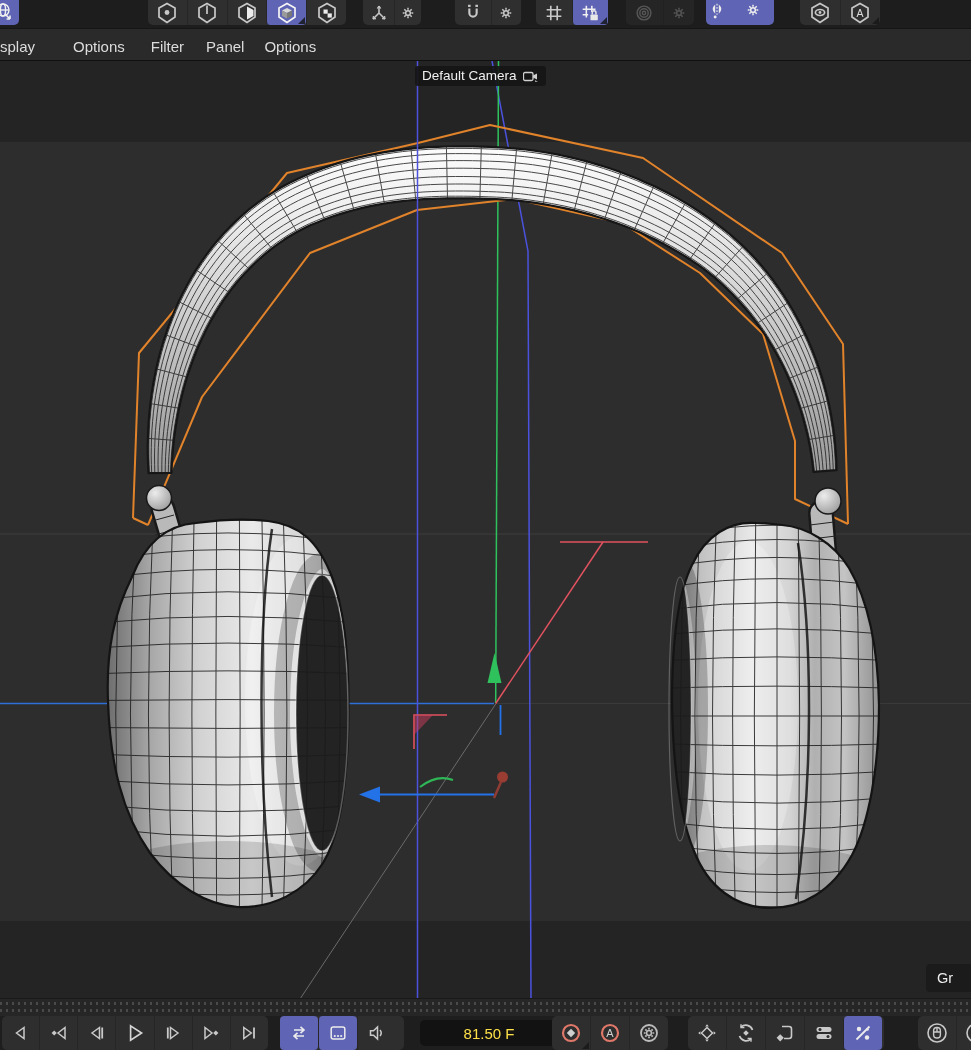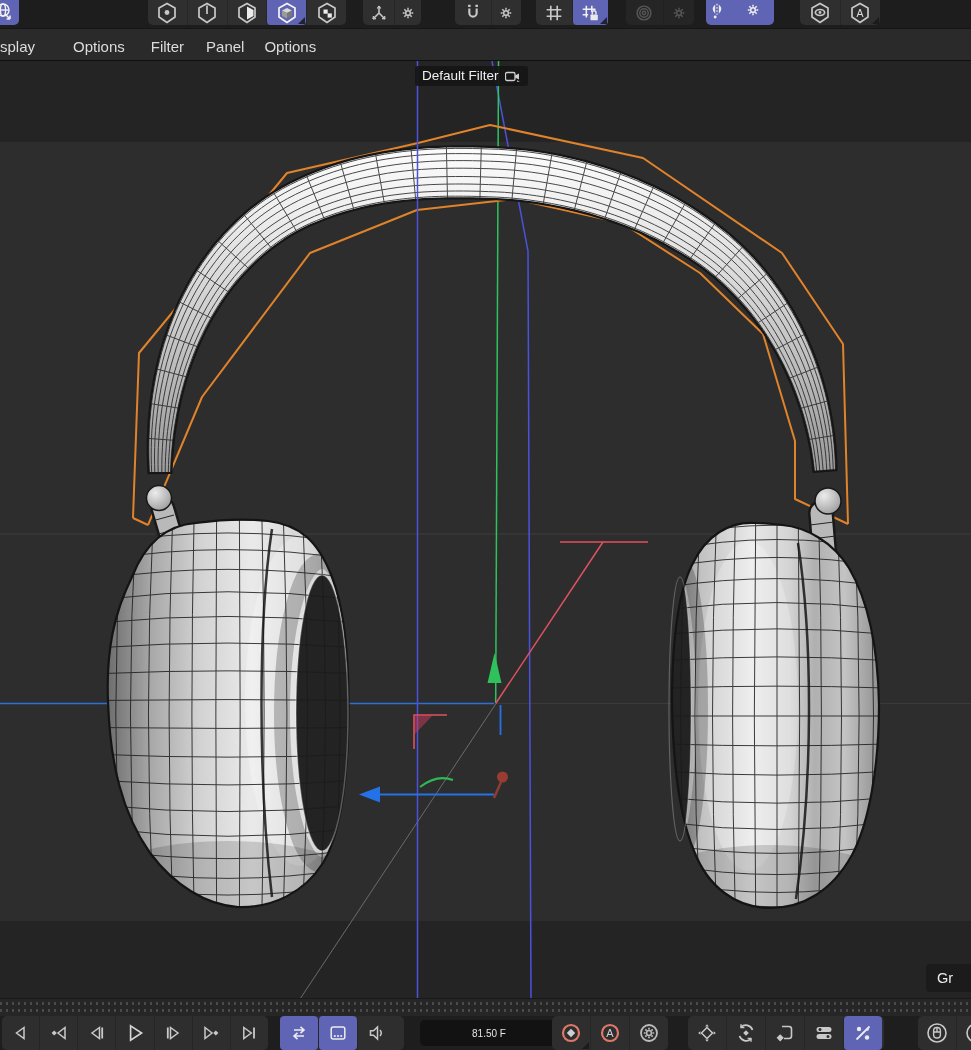--- a/index.html
+++ b/index.html
@@ -38,21 +38,21 @@
     background-image:repeating-linear-gradient(90deg,#4a4a4a 0 2px,transparent 2px 6px);}
   .ruler .dots.r1{top:3px;} .ruler .dots.r2{top:10px;}
 
   
   .transport{position:absolute;left:0;top:1016px;width:971px;height:34px;background:#1e1e1e;}
   .pgroup{position:absolute;top:0;height:34px;background:#2e2e2e;border-radius:5px;display:flex;}
   .pbtn{width:38px;height:34px;display:flex;align-items:center;justify-content:center;position:relative;}
   .pbtn + .pbtn{border-left:1px solid #262626;}
   .pbtn.hl{background:#5f64b4;border-radius:4px;}
   .frame-field{position:absolute;left:420px;top:4px;width:138px;height:26px;background:#121212;border-radius:5px;
-    color:#e5e5e5;font-size:10px;display:flex;align-items:center;justify-content:center;}
+    color:#fde047;font-size:15px;display:flex;align-items:center;justify-content:center;}
 </style>
 </head>
 <body>
 
 <div id="app">
 
   <div class="toolbar">
 
     <div class="tslot hl" style="left:-9px;width:28px;">
       <span class="cell">
@@ -441,21 +441,21 @@
         <line x1="368" y1="793.5" x2="494" y2="793.5" stroke="#2472e8" stroke-width="2"></line>
         <polygon points="359,793.5 380,785.5 380,801.5" fill="#2472e8"></polygon>
         <line x1="500.5" y1="704" x2="500.5" y2="734" stroke="#2472e8" stroke-width="1.8"></line>
         <polygon points="494.5,652 487.5,682 501.5,682" fill="#2fc15c"></polygon>
         <line x1="494" y1="797" x2="501" y2="781" stroke="#8e3c34" stroke-width="2.5"></line>
         <circle cx="502.5" cy="776" r="5.5" fill="#993d33"></circle>
       </g>
     </svg>
 
     <div class="cam-label">
-      <span>Default Filter</span>
+      <span>Default Camera</span>
       <svg width="16" height="12" viewBox="0 0 16 12">
         <rect x="0.5" y="2.5" width="9.5" height="8" rx="1.5" fill="none" stroke="#cfcfcf" stroke-width="1.3"></rect>
         <path d="M10,5.5 L14,3.5 V9.5 L10,7.5" fill="#cfcfcf"></path>
         <path d="M12,10 l3,2 h-3 z" fill="#9a9a9a"></path>
       </svg>
     </div>
 
     <div class="hud-gr">
       <span>Gr</span>
     </div>

